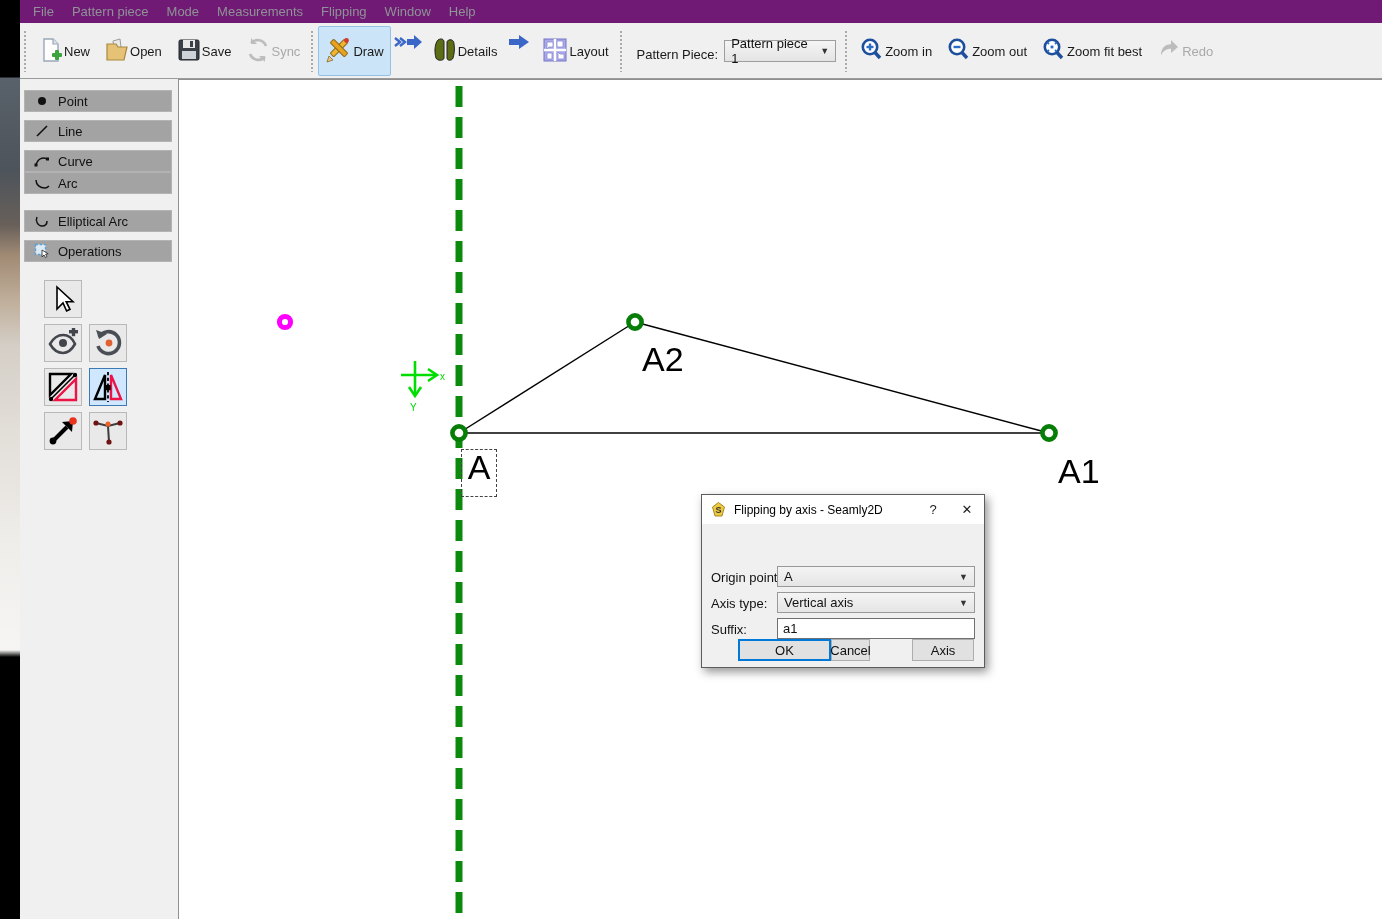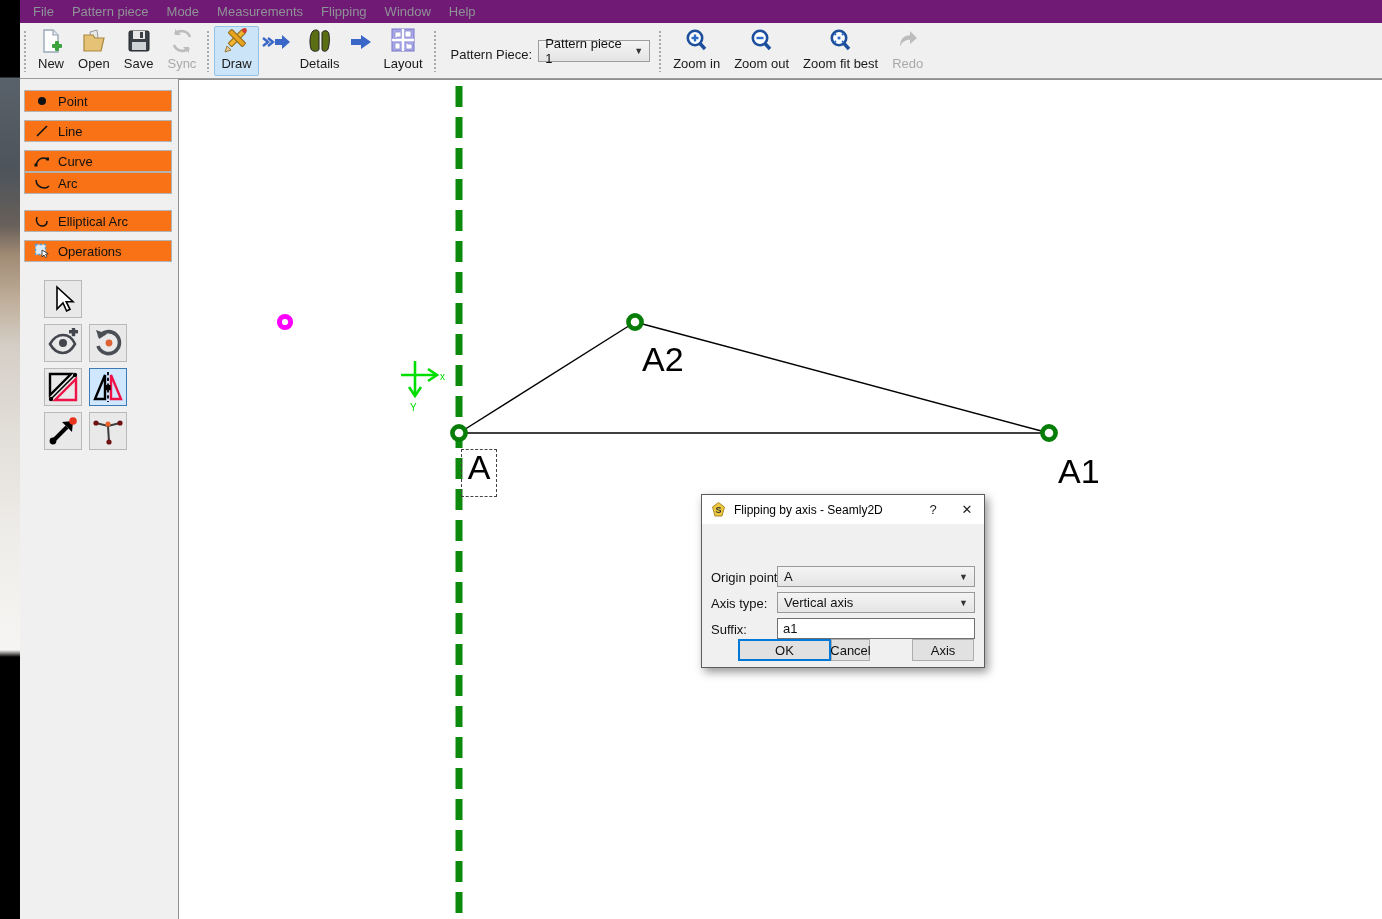--- a/index.html
+++ b/index.html
@@ -17,36 +17,36 @@
   
   .menubar { height:23px; display:flex; align-items:center; padding-left:4px; background:#701a75; }
   .menu-item { font-size:13px; color:#8f9296; padding:3px 9px; cursor:default; }
 
   
   .toolbar { position:absolute; top:23px; left:0; width:1362px; height:56px; background:#f0f0f0;
     border-bottom:1px solid #9b9b9b; display:flex; align-items:center; }
   .tb-handle { width:4px; height:42px; margin:0 4px 0 3px;
     background-image:radial-gradient(circle,#aaa 34%,transparent 38%); background-size:4px 4px; background-repeat:repeat-y; }
   .tb-group { display:flex; align-items:center; height:100%; }
-  .tb-btn { display:flex; flex-direction:column; align-items:center; justify-content:flex-end;
+  .tb-btn { display:flex; flex-direction:row; align-items:center; justify-content:flex-end;
     padding:3px 6px 4px 6px; min-width:40px; height:50px; border:1px solid transparent; border-radius:2px; }
   .tb-btn .ic { height:27px; display:flex; align-items:center; justify-content:center; }
   .tb-lbl { font-size:13px; color:#1a1a1a; margin-top:2px; white-space:nowrap; }
   .tb-btn.disabled .tb-lbl { color:#a9a9a9; }
   .tb-btn.checked { background:#cce4f7; border:1px solid #92c2e8; }
   .mode-arrow { margin:0 2px; padding-bottom:14px; }
   .tb-combo-label { font-size:13px; color:#1a1a1a; margin:7px 6px 0 10px; padding-bottom:0; }
   .combo { display:flex; align-items:center; justify-content:space-between; width:112px; height:22px;
     border:1px solid #9e9e9e; background:linear-gradient(#f5f5f5,#e4e4e4); font-size:13px; color:#111; padding:0 6px; }
   .combo .arrow { font-size:9px; color:#333; margin-left:6px; }
 
   
   .sidebar { position:absolute; left:0; top:80px; width:158px; height:839px; background:#f0f0f0; }
   .grp-btn { position:absolute; left:4px; width:148px; height:22px; border:1px solid #b3b3b3;
-    background:#f97316; display:flex; align-items:center; font-size:13px; color:#111; }
+    background:#a3a3a3; display:flex; align-items:center; font-size:13px; color:#111; }
   .grp-btn .gic { width:16px; height:16px; margin:0 8px 0 9px; display:flex; align-items:center; justify-content:center; }
   .tool-btn { position:absolute; width:38px; height:38px; border:1px solid #b9b9b9; background:#e9e9e9;
     display:flex; align-items:center; justify-content:center; }
   .tool-btn.active { background:#cfe8ff; border:1px solid #3d7ab5; }
 
   .canvas { position:absolute; left:158px; top:79px; width:1204px; height:840px; background:#fff;
     border-left:1px solid #8f8f8f; border-top:1px solid #8f8f8f; overflow:hidden; }
   .scene { position:absolute; left:0; top:0; }
 
   .pt-label { position:absolute; font-size:34px; color:#000; line-height:1; letter-spacing:0px; }

